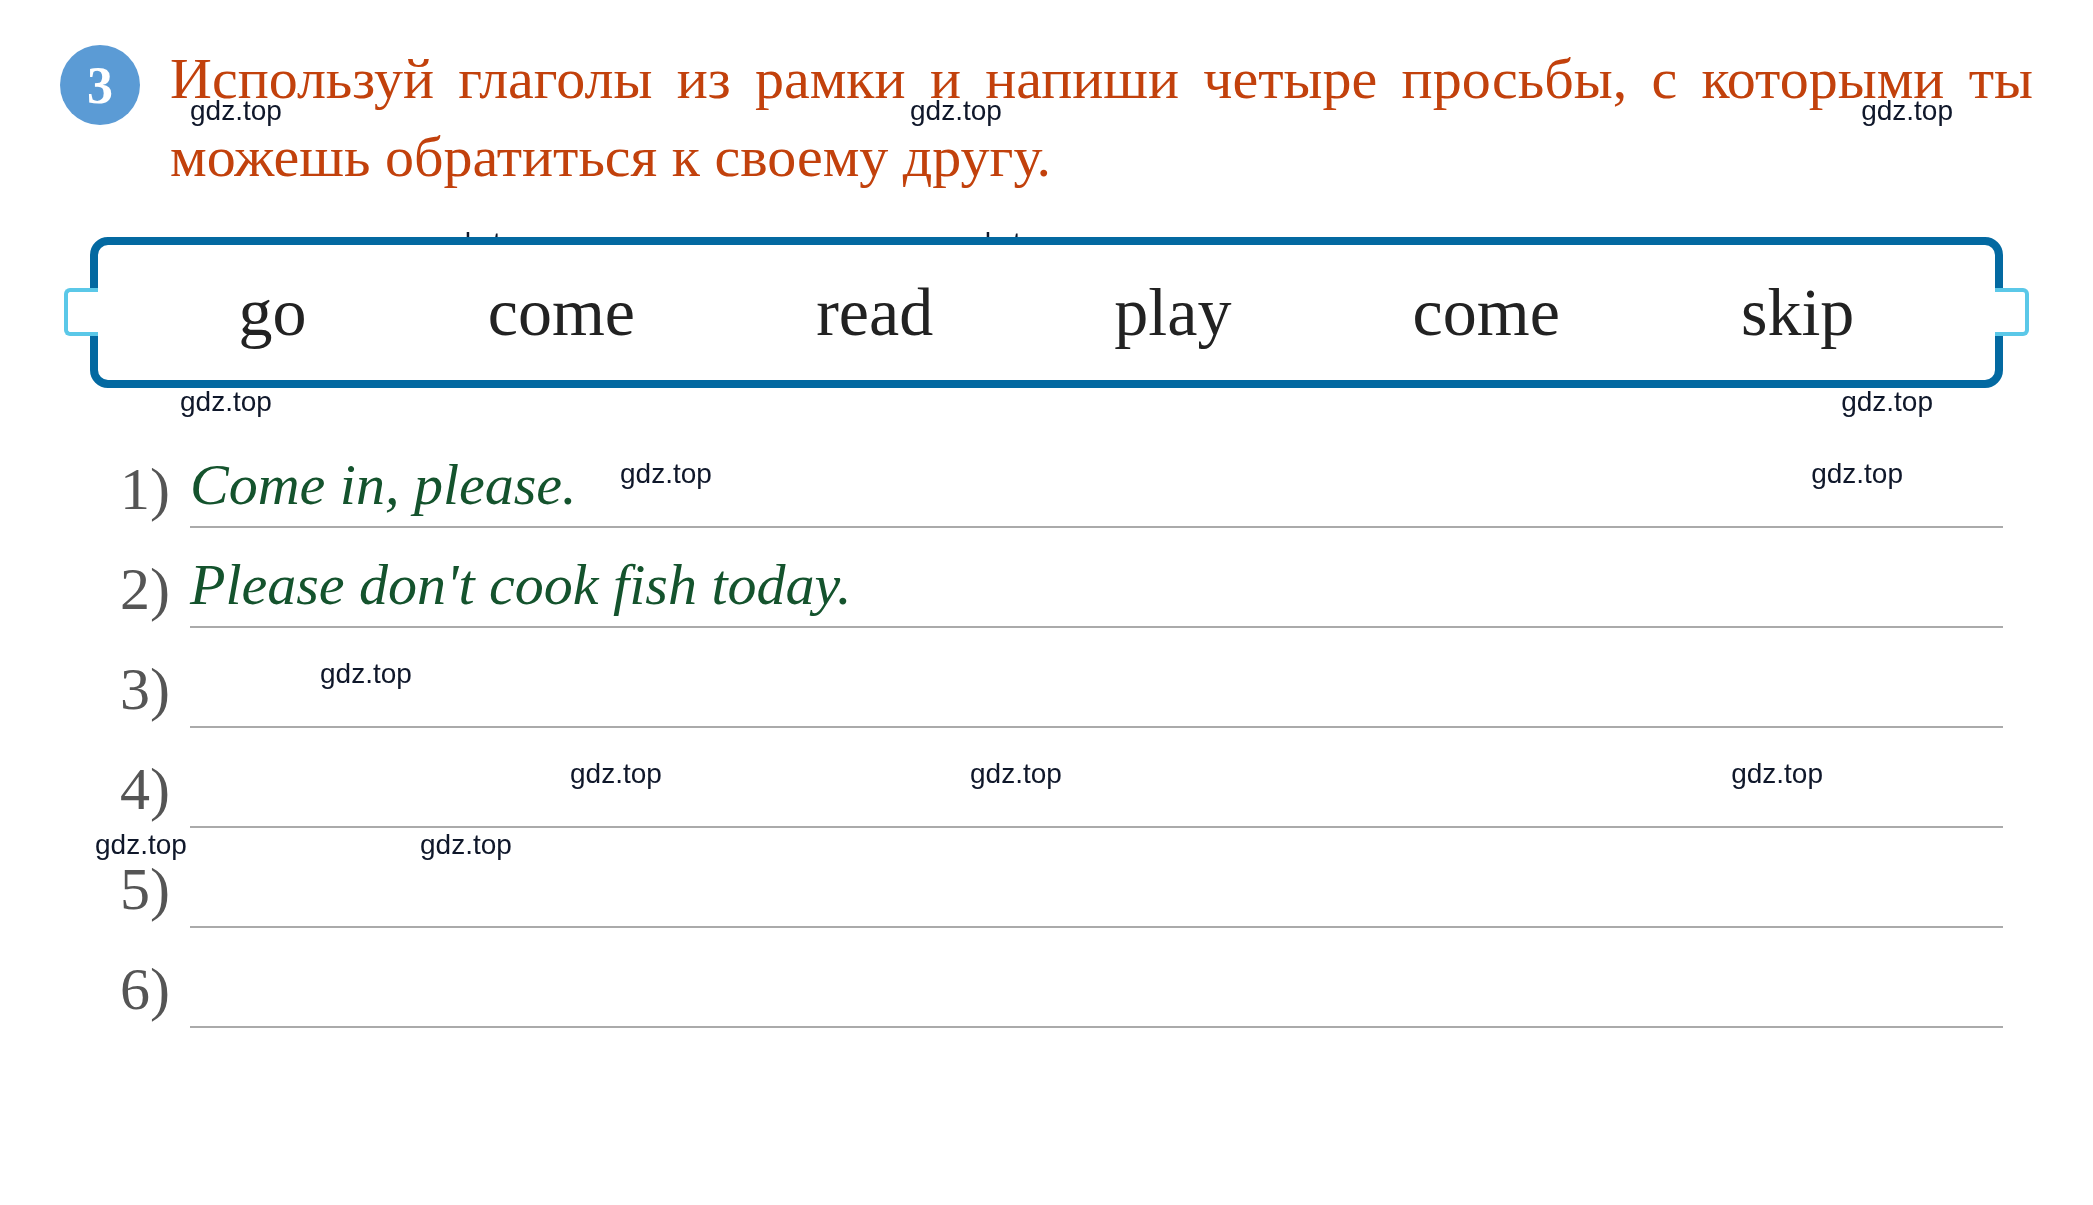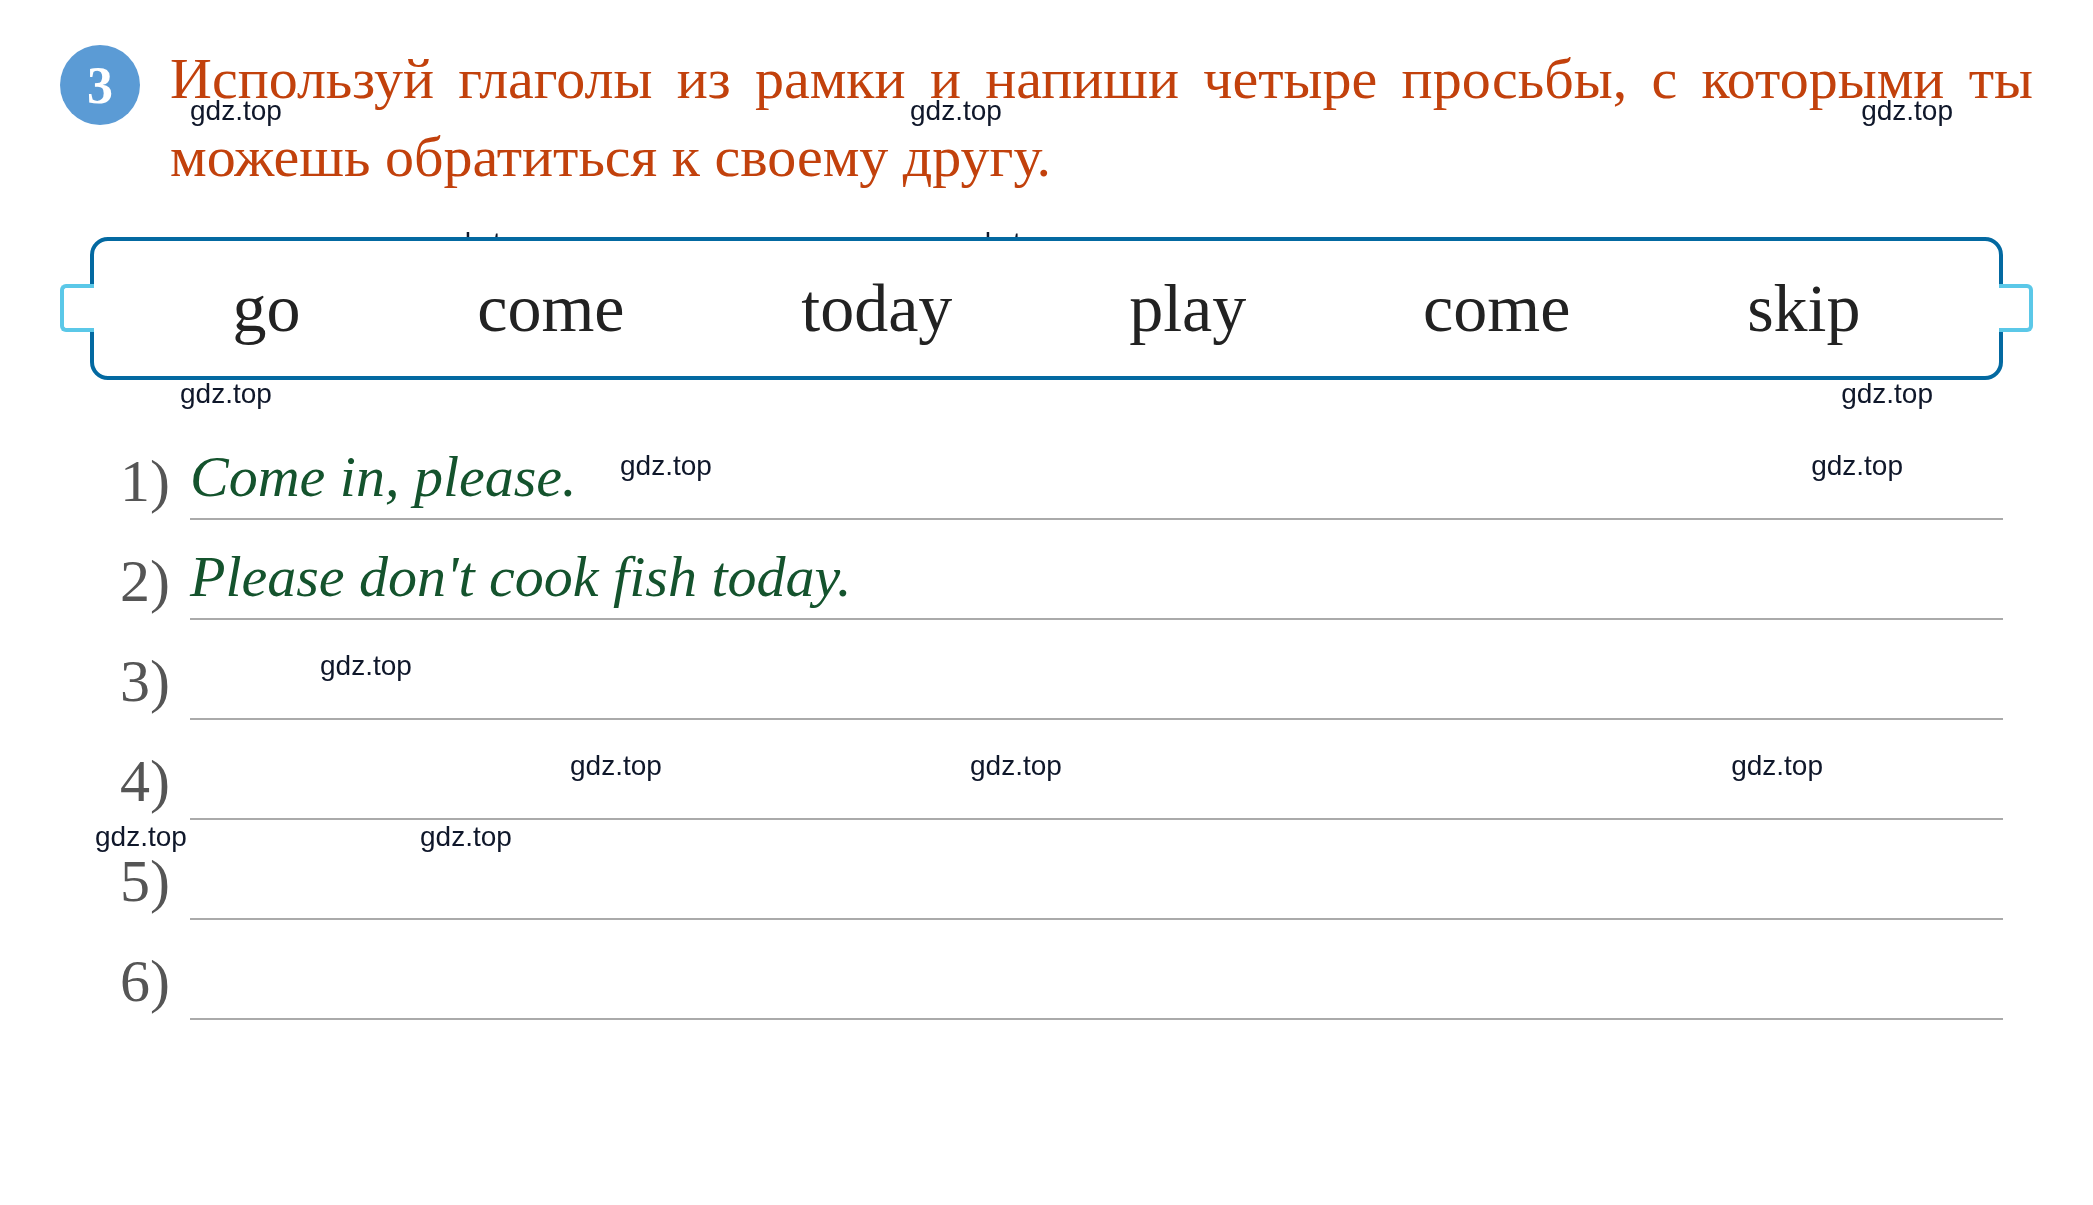--- a/index.html
+++ b/index.html
@@ -66,21 +66,21 @@
       flex: 1;
     }
 
     
     .word-box-container {
       position: relative;
       margin: 20px 30px 50px 30px;
     }
 
     .word-box {
-      border: 4px solid #0369a1;
+      border: 8px solid #0369a1;
       border-radius: 18px;
       padding: 28px 50px;
       display: flex;
       align-items: center;
       justify-content: space-around;
       background: #ffffff;
       position: relative;
     }
 
     
@@ -172,21 +172,21 @@
 
   <div style="position:relative; margin: 10px 0 60px 0;">
 
     <div class="watermark" style="position:absolute; top:-10px; left:380px;">gdz.top</div>
     <div class="watermark" style="position:absolute; top:-10px; left:900px;">gdz.top</div>
 
     <div class="word-box-container">
       <div class="word-box">
         <span class="word-item">go</span>
         <span class="word-item">come</span>
-        <span class="word-item">today</span>
+        <span class="word-item">read</span>
         <span class="word-item">play</span>
         <span class="word-item">come</span>
         <span class="word-item">skip</span>
       </div>
     </div>
 
     <div class="watermark" style="position:absolute; bottom:-30px; left:120px;">gdz.top</div>
     <div class="watermark" style="position:absolute; bottom:-30px; right:100px;">gdz.top</div>
   </div>
 

